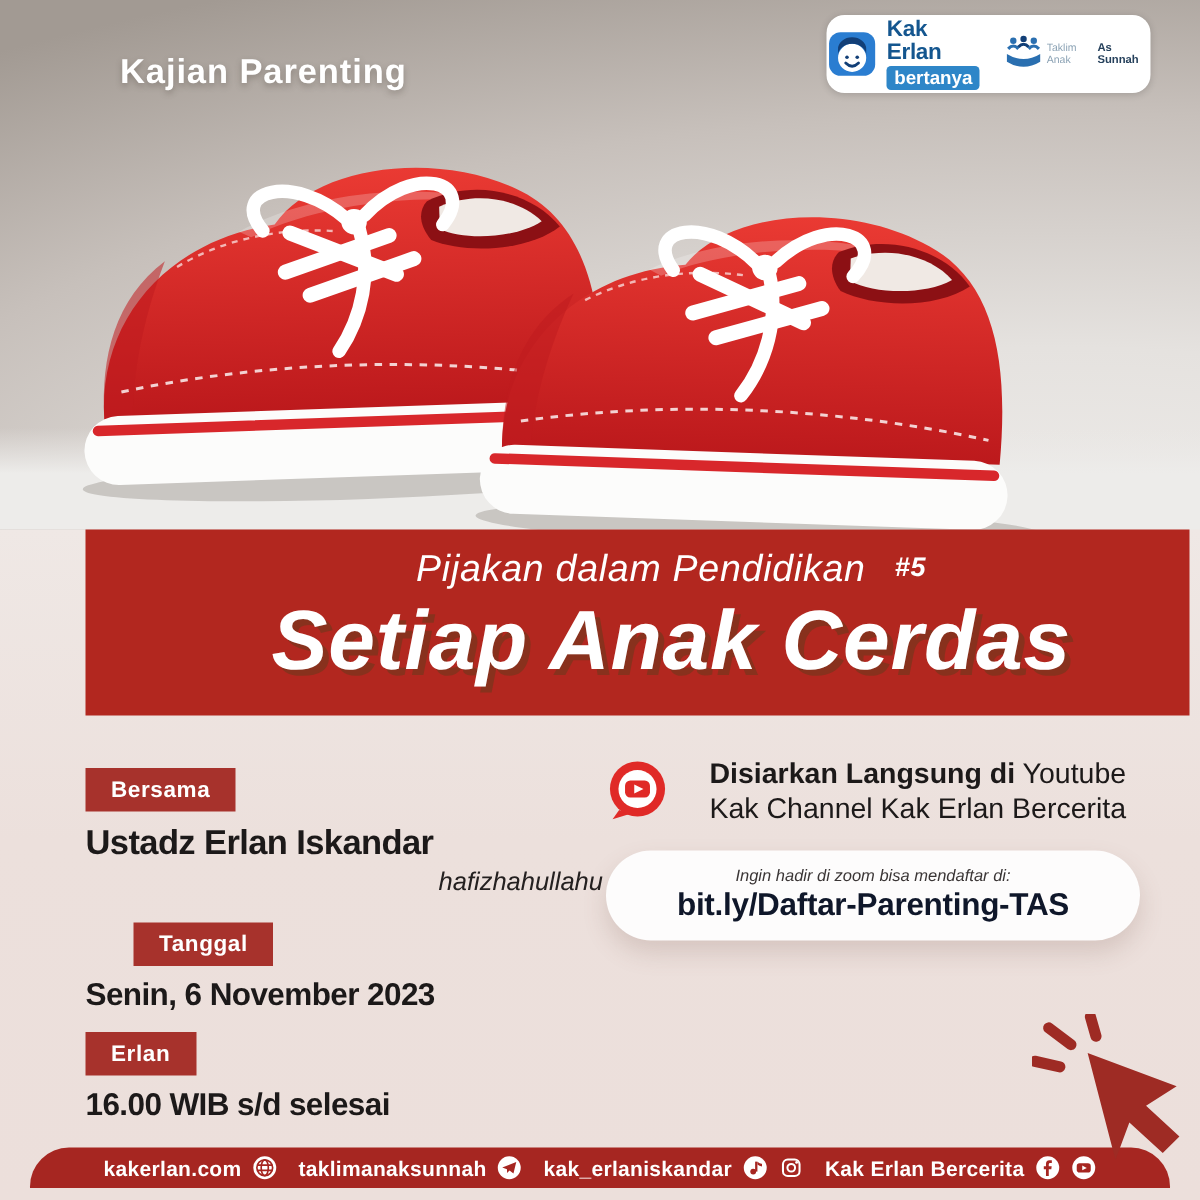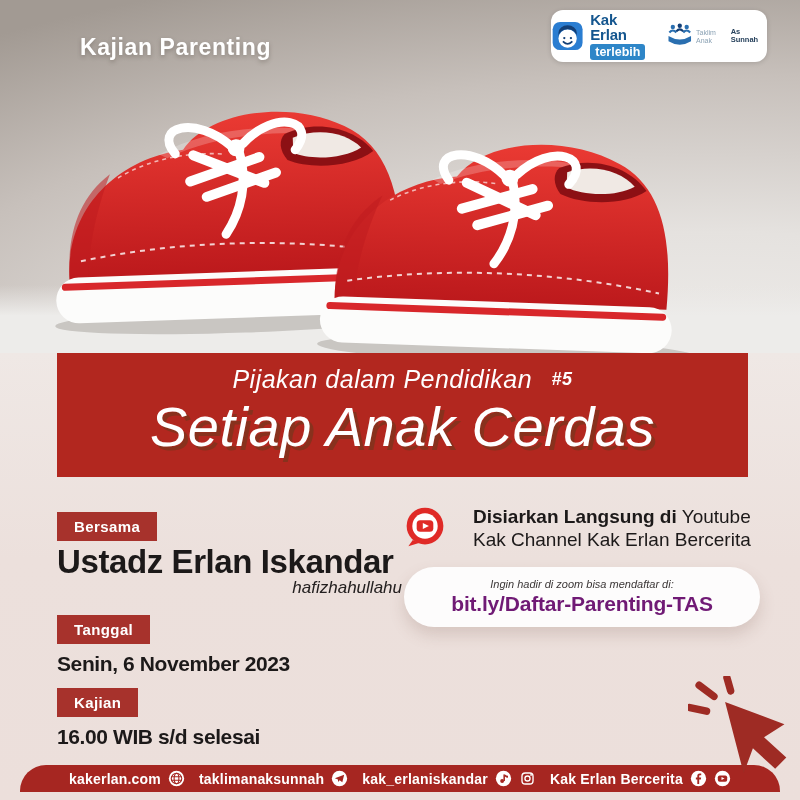--- a/index.html
+++ b/index.html
@@ -29,53 +29,53 @@
   .brand-lockup { display:flex; align-items:center; gap:6px; }
   .brand-text { display:flex; flex-direction:column; align-items:flex-start; }
   .brand-top { color:#14568f; font-weight:bold; font-size:15px; line-height:15px; letter-spacing:-.2px; }
   .brand-bottom { background:#2e86c8; color:#fff; font-weight:bold; font-size:12.5px; line-height:14px; padding:1px 5px; border-radius:3px; margin-top:2px; }
   .partner { display:flex; flex-direction:row; align-items:center; line-height:8px; }
   .partner-l1 { font-size:7px; color:#8ca3b5; margin-top:2px; }
   .partner-l2 { font-size:7.5px; color:#26415c; font-weight:bold; }
   
   .banner {
     position:absolute; left:57px; top:353px; width:691px; height:124px;
-    background:#b2271f; color:#fff; text-align:center;
+    background:#b2271f; color:#fff; text-align:center;padding-left:45px;
   }
   .series-line { margin-top:12px; font-size:25px; font-style:italic; letter-spacing:.5px; }
   .series-ep { font-size:18px; font-weight:bold; font-style:italic; margin-left:12px; vertical-align:3px; }
   .event-title {
-    margin-top:3px; font-size:56px; line-height:60px; font-weight:normal; font-style:italic;
+    margin-top:3px; font-size:56px; line-height:60px; font-weight:bold; font-style:italic;
     letter-spacing:.5px; text-shadow:4px 4px 0 rgba(128,52,29,.85);
   }
   
   .left-col { position:absolute; left:57px; top:512px; width:345px; color:#1c1919; }
   .chip {
     display:inline-block; background:#a7322c; color:#fff;
     font-size:15px; font-weight:bold; letter-spacing:.4px; padding:6px 17px;
   }
-  .speaker-name { font-size:33px; line-height:33px; font-weight:bold; letter-spacing:-.4px; margin-top:4px; }
+  .speaker-name { font-size:23px; line-height:33px; font-weight:bold; letter-spacing:-.4px; margin-top:4px; }
   .honorific { font-size:17px; line-height:20px; font-style:italic; color:#242020;text-align:right; }
-  .mt17 { margin-top:17px; } .mt8 { margin-top:8px; } .mt3 { margin-top:3px; }
+  .mt17 { margin-top:17px;margin-left:32px; } .mt8 { margin-top:8px; } .mt3 { margin-top:3px; }
   .big-value { font-size:21px; line-height:33px; font-weight:bold; letter-spacing:-.4px; }
   
   .right-col { position:absolute; left:404px; top:505px; width:372px; }
   .info-row { display:flex; gap:27px; }
   .info-row + .info-row { margin-top:20px; }
   .info-icon { flex:0 0 42px; width:42px; height:42px; }
   .info-text { font-size:19px; line-height:23px; color:#1c1919; }
   .info-text b { font-weight:bold; }
   
   .cta-pill {
     position:relative; margin-top:16px; width:356px; height:60px; background:#fdfcfc;
     border-radius:30px; box-shadow:0 8px 16px rgba(125,92,80,.20);
     display:flex; flex-direction:column; align-items:center; justify-content:center;
   }
   .cta-caption { font-size:11px; font-style:italic; color:#3b3636; }
-  .cta-link { font-size:21px; font-weight:bold; color:#701a75; letter-spacing:-.2px; margin-top:2px; }
+  .cta-link { font-size:21px; font-weight:bold; color:#0f172a; letter-spacing:-.2px; margin-top:2px; }
   .cursor-click { position:absolute; left:688px; top:676px; width:102px; height:102px; z-index:6; }
   
   .footer-bar {
     position:absolute; left:20px; top:765px; width:760px; height:27px;
     background:#a62621; border-radius:26px 26px 0 0;
     display:flex; align-items:center; justify-content:center; gap:7px;
     color:#fff; font-size:14px; font-weight:bold; letter-spacing:.2px;
   }
   .f-icon { width:17px; height:17px; flex:0 0 17px; }
   .f-item { margin-left:7px; }
@@ -132,21 +132,21 @@
       <svg width="36" height="36" viewBox="0 0 40 40">
         <rect x="2" y="3" width="36" height="34" rx="9" fill="#2a7dd1"></rect>
         <circle cx="20" cy="23" r="11" fill="#ffffff"></circle>
         <path d="M9,21 a11,9 0 0 1 22,0 l0,-5 a11,9 0 0 0 -22,0 Z" fill="#123f77"></path>
         <circle cx="16" cy="22.5" r="1.4" fill="#123f77"></circle>
         <circle cx="24" cy="22.5" r="1.4" fill="#123f77"></circle>
         <path d="M15,27 q5,5 10,0" stroke="#123f77" stroke-width="2.2" fill="none" stroke-linecap="round"></path>
       </svg>
       <div class="brand-text">
         <span class="brand-top">Kak Erlan</span>
-        <span class="brand-bottom">terlebih</span>
+        <span class="brand-bottom">bertanya</span>
       </div>
     </div>
     <div class="partner">
       <svg width="34" height="26" viewBox="0 0 36 30">
         <circle cx="10" cy="4.6" r="2.5" fill="#2a6fb0"></circle>
           <circle cx="18" cy="3.2" r="2.5" fill="#123f77"></circle>
           <circle cx="26" cy="4.6" r="2.5" fill="#2a6fb0"></circle>
         <path d="M6,11 q4,-4.5 8,0" stroke="#2a6fb0" stroke-width="2.4" fill="none"></path>
         <path d="M14,9.6 q4,-4.5 8,0" stroke="#123f77" stroke-width="2.4" fill="none"></path>
         <path d="M22,11 q4,-4.5 8,0" stroke="#2a6fb0" stroke-width="2.4" fill="none"></path>
@@ -164,21 +164,21 @@
     </div>
     <div class="event-title">Setiap Anak Cerdas</div>
   </div>
 
   <div class="left-col">
     <div><span class="chip">Bersama</span></div>
     <div class="speaker-name">Ustadz Erlan Iskandar</div>
     <div class="honorific">hafizhahullahu</div>
     <div class="mt17"><span class="chip">Tanggal</span></div>
     <div class="big-value mt3">Senin, 6 November 2023</div>
-    <div class="mt8"><span class="chip">Kajian</span></div>
+    <div class="mt8"><span class="chip">Erlan</span></div>
     <div class="big-value mt3">16.00 WIB s/d selesai</div>
   </div>
 
   <div class="right-col">
     <div class="info-row">
       <svg class="info-icon" viewBox="0 0 48 48">
         <path d="M10,40 L5,47 L18,43 Z" fill="#e02a27"></path>
         <circle cx="24" cy="24" r="21" fill="#e02a27"></circle>
         <circle cx="24" cy="24" r="14.5" fill="#ffffff"></circle>
         <rect x="14.5" y="17.5" width="19" height="13" rx="4" fill="#e02a27"></rect>

